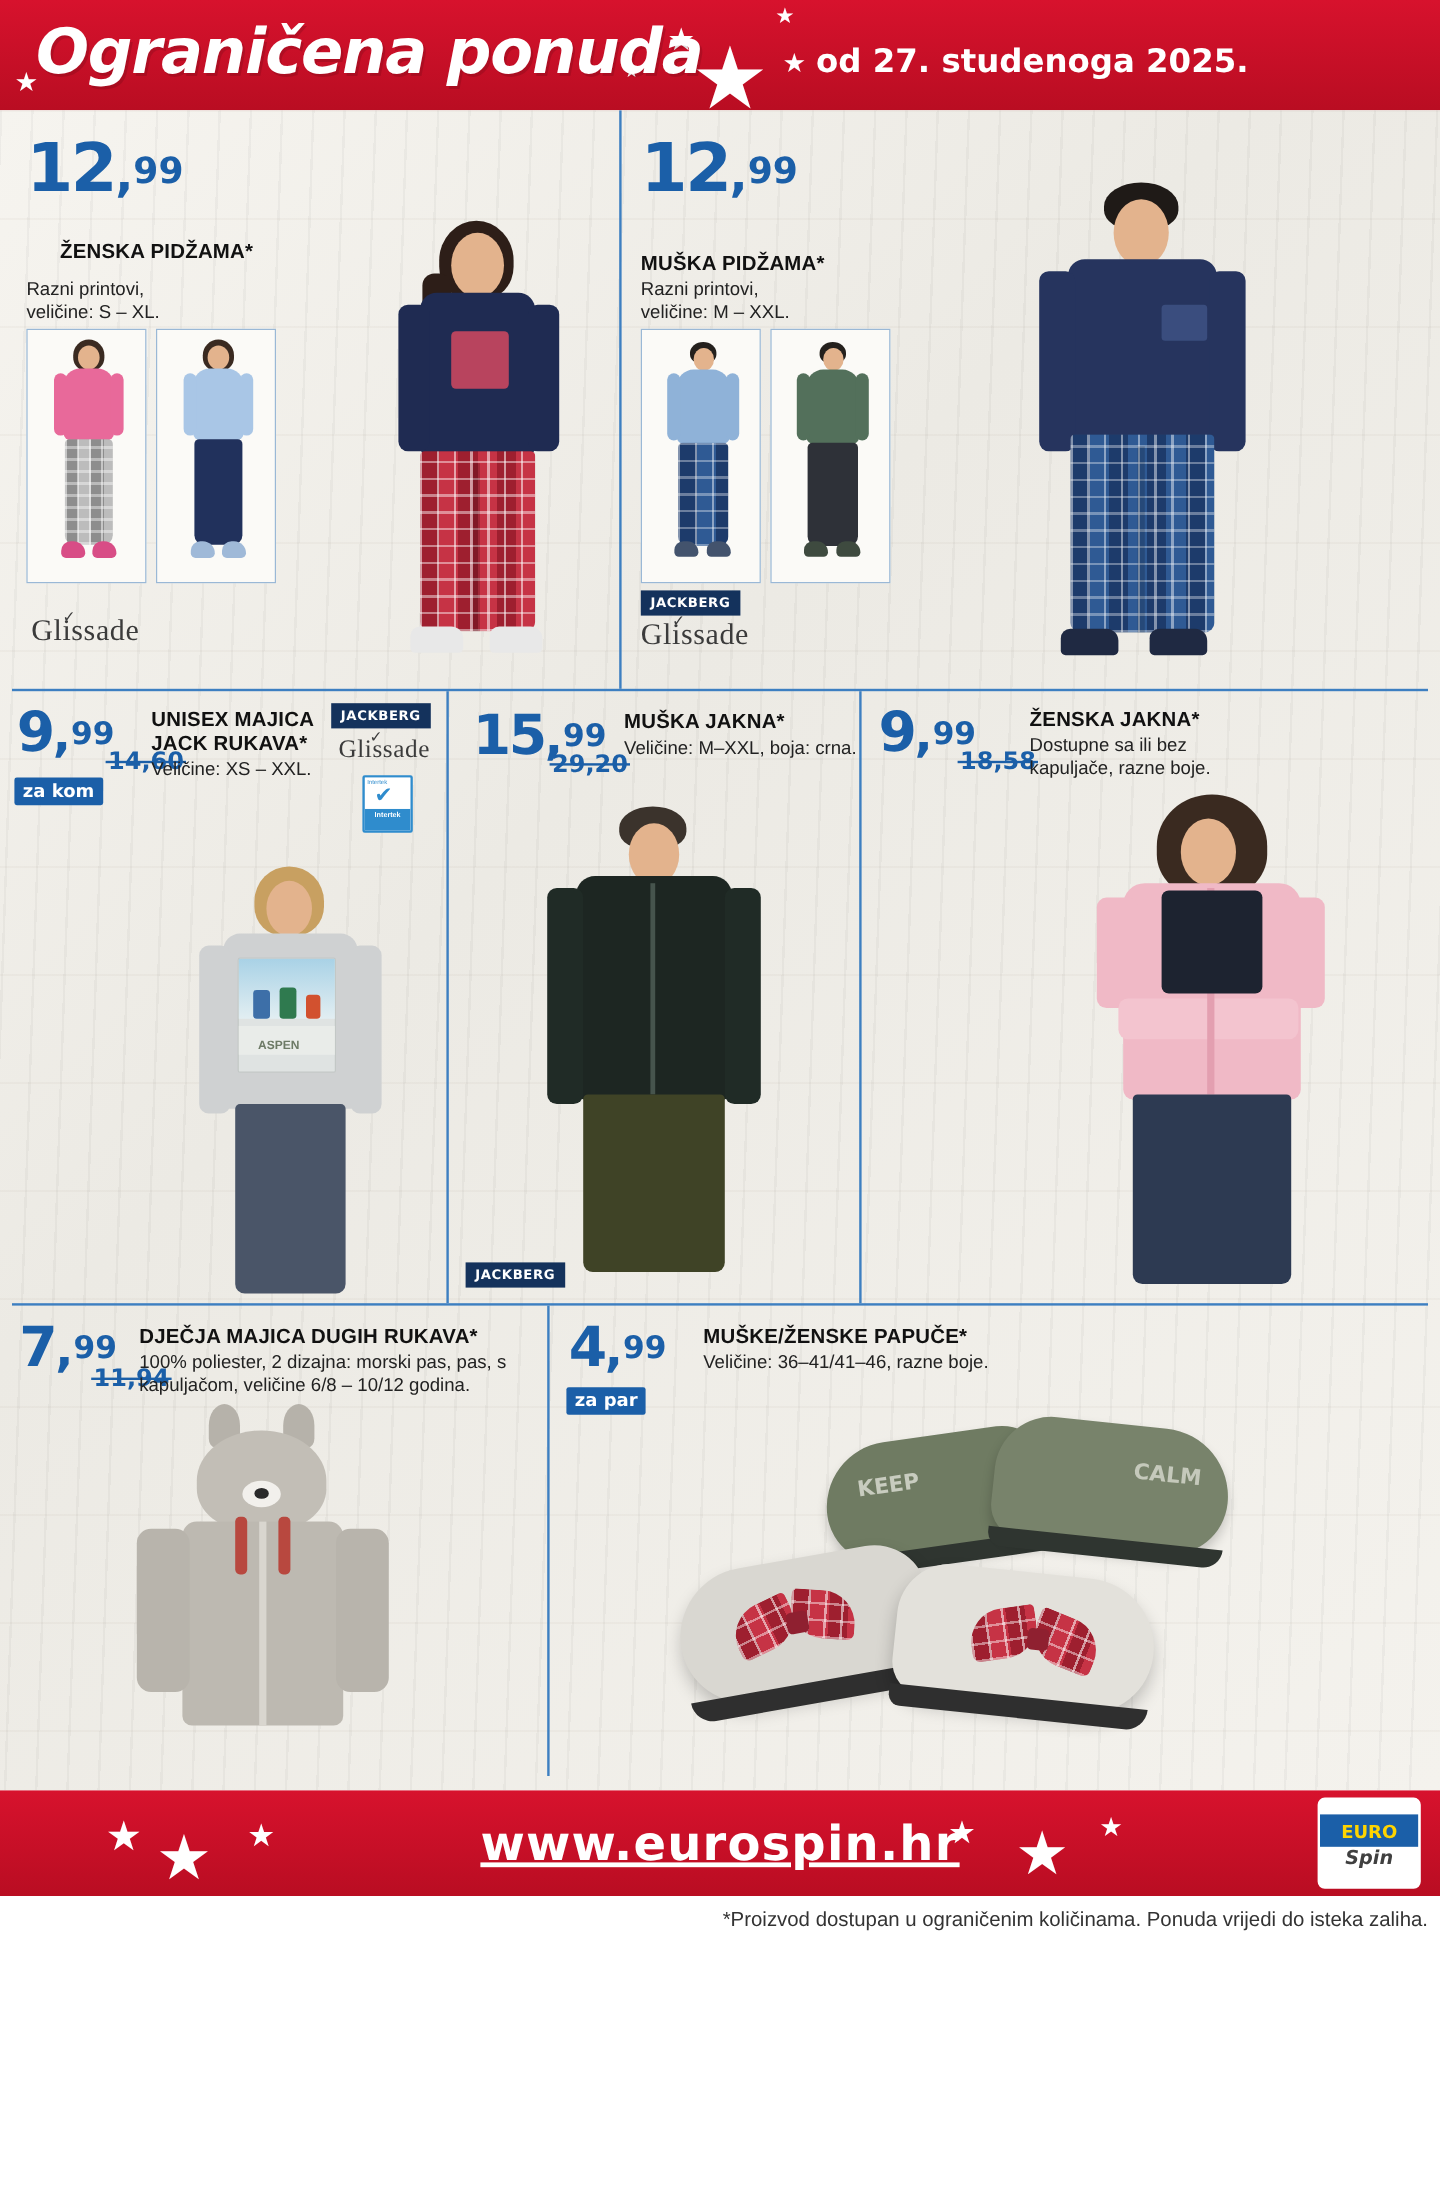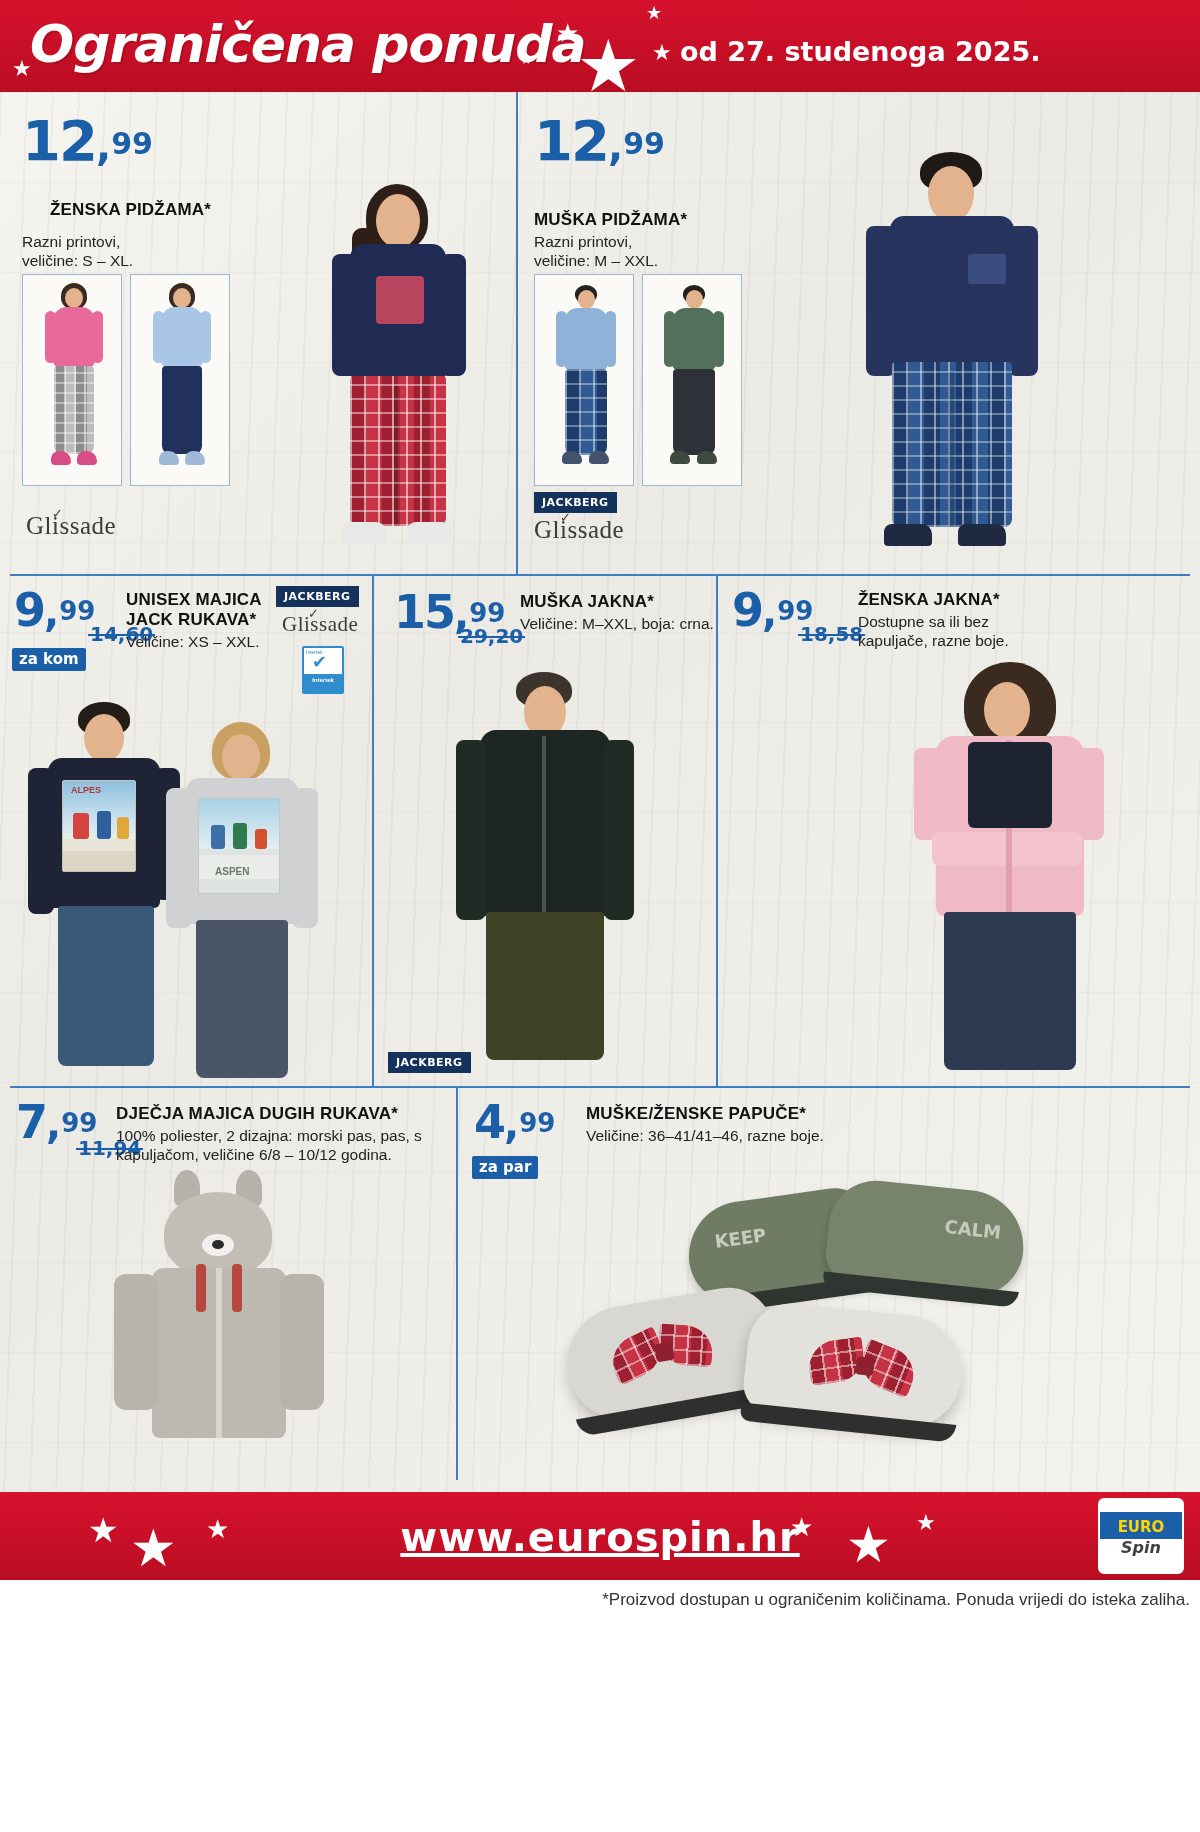--- a/index.html
+++ b/index.html
@@ -334,36 +334,20 @@
       <div class="cert" style="left:302px; top:70px;">
         <div class="top">
             <span class="lbl">Intertek</span>
             <span class="mark">✔</span>
           </div>
         <div class="bot">Intertek</div>
       </div>
 
       <div class="photo" style="left:14px; top:110px; width:348px; height:396px;">
 
-        <div class="figure" style="left:8px; top:10px; width:170px; height:386px;">
-          <div class="hair" style="left:56px; top:6px; width:52px; height:34px; background:#241c17;"></div>
-          <div class="head" style="left:62px; top:18px; width:40px; height:48px;"></div>
-          <div class="torso" style="left:26px; top:62px; width:112px; height:150px; background:#1e2436;"></div>
-          <div class="arm" style="left:6px; top:72px; width:26px; height:146px; background:#1e2436;"></div>
-          <div class="arm" style="left:132px; top:72px; width:26px; height:132px; background:#1e2436;"></div>
-          <div style="position:absolute; left:40px; top:84px; width:74px; height:92px; background:#e9e4d8; border:1px solid #c8c2b2; border-radius:2px;">
-            <div style="position:absolute; left:0; top:0; right:0; height:58px; background:linear-gradient(180deg,#8dc0e0 0%, #cfe4ef 70%, #e7efe6 100%);"></div>
-            <div style="position:absolute; left:8px; top:4px; font-size:9px; font-weight:bold; color:#b4342f;">ALPES</div>
-            <div style="position:absolute; left:10px; top:32px; width:16px; height:26px; background:#d4453f; border-radius:3px;"></div>
-            <div style="position:absolute; left:34px; top:30px; width:14px; height:28px; background:#2f5f9c; border-radius:3px;"></div>
-            <div style="position:absolute; left:54px; top:36px; width:12px; height:22px; background:#e0a83a; border-radius:3px;"></div>
-            <div style="position:absolute; left:0; bottom:0; width:100%; height:20px; background:#dcd6c6;"></div>
-          </div>
-          <div class="legs" style="left:36px; top:210px; width:96px; height:160px; background:#3a5878;"></div>
-        </div>
 
         <div class="figure" style="left:150px; top:34px; width:180px; height:362px;">
           <div class="hair" style="left:48px; top:2px; width:58px; height:58px; background:#c8a061;"></div>
           <div class="head" style="left:58px; top:14px; width:38px; height:46px;"></div>
           <div class="torso" style="left:22px; top:58px; width:112px; height:146px; background:#cfd1d2;"></div>
           <div class="arm" style="left:2px; top:68px; width:26px; height:140px; background:#cfd1d2;"></div>
           <div class="arm" style="left:128px; top:68px; width:26px; height:140px; background:#cfd1d2;"></div>
           <div style="position:absolute; left:34px; top:78px; width:82px; height:96px; background:#dfe3e2; border:1px solid #c3c8c6; border-radius:2px;">
             <div style="position:absolute; left:0; top:0; right:0; height:50px; background:linear-gradient(180deg,#a9d2e6 0%, #e2eef2 100%);"></div>
             <div style="position:absolute; left:12px; top:26px; width:14px; height:24px; background:#3d6fa8; border-radius:3px;"></div>

